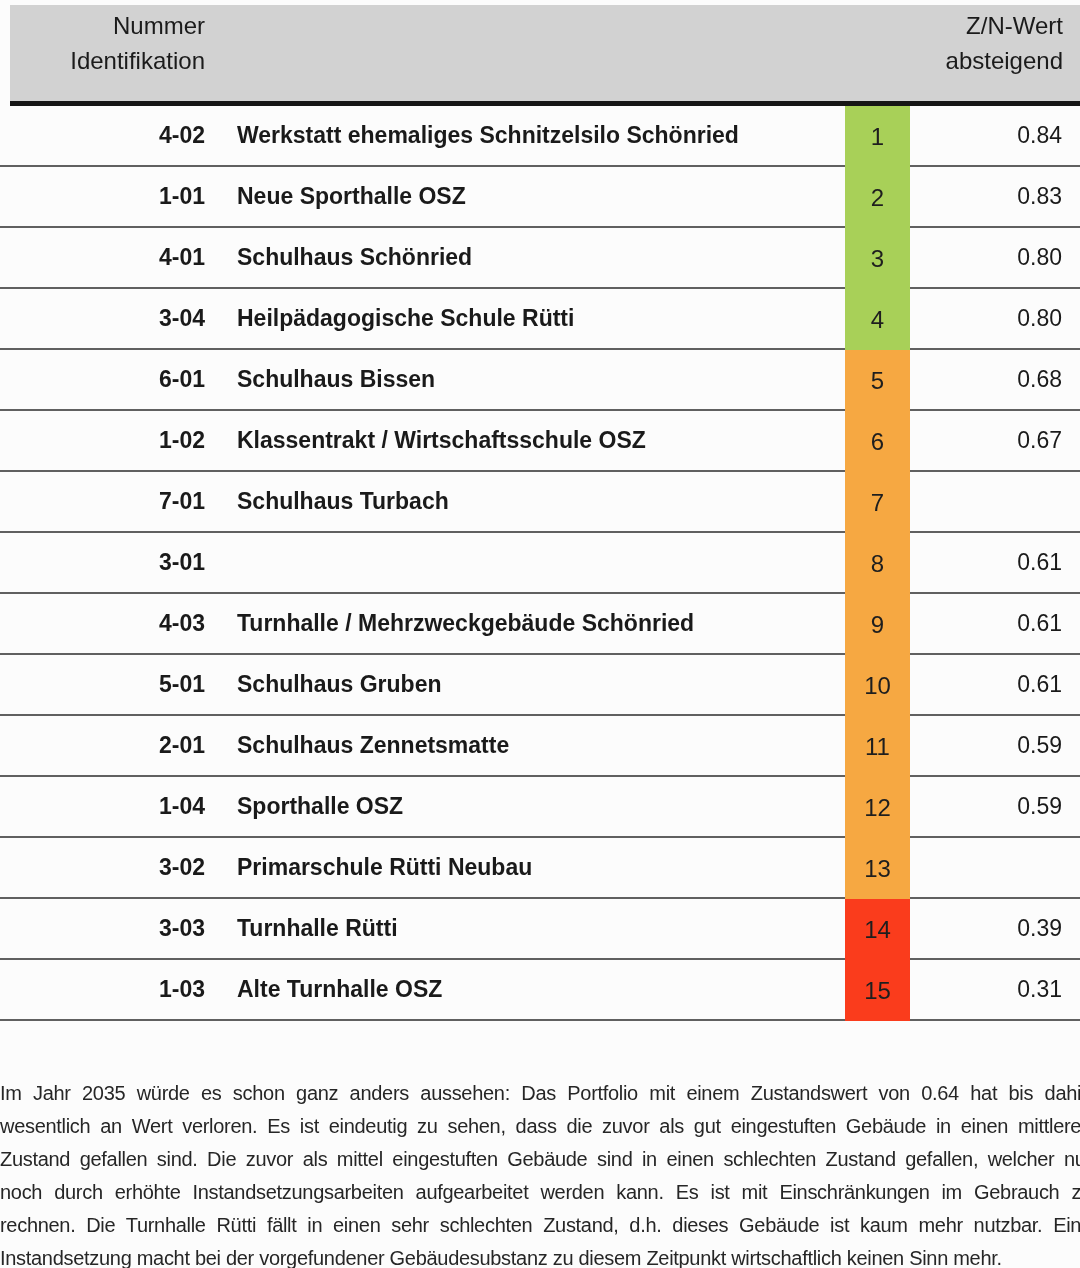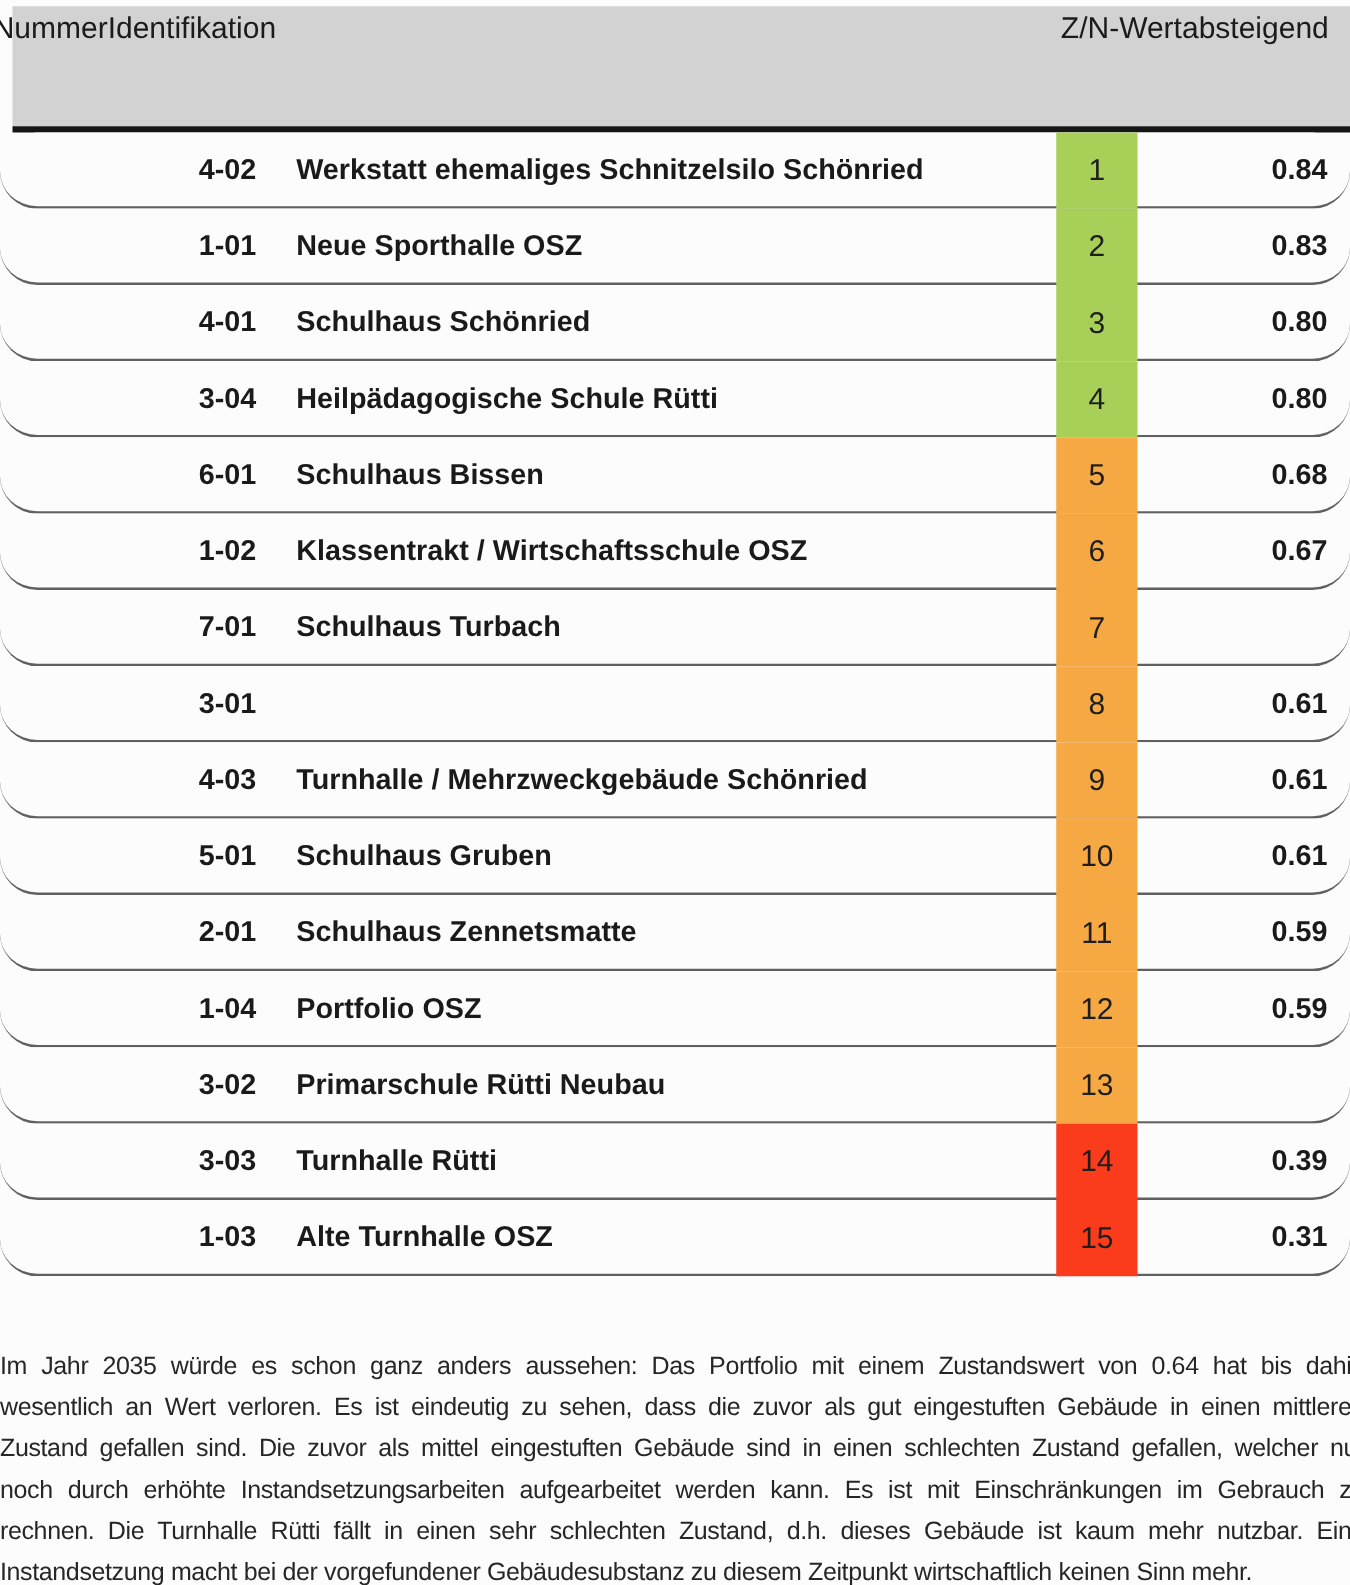--- a/index.html
+++ b/index.html
@@ -4,35 +4,35 @@
 <style>
   html,body{margin:0;padding:0;}
   body{
     width:1080px;height:1268px;position:relative;overflow:hidden;
     background:#fcfcfc;
     font-family:"Liberation Sans", sans-serif;
     color:#1a1a1a;
   }
   
   .header-band{position:absolute;left:10px;top:5px;width:1070px;height:96px;background:#d2d2d2;}
-  .hdr{position:absolute;top:0;height:76px;display:flex;flex-direction:row;justify-content:center;
+  .hdr{position:absolute;top:0;height:76px;display:flex;flex-direction:column;justify-content:center;
        font-size:24px;line-height:35px;color:#1b1b1b;}
   .hdr-id{left:0;width:195px;text-align:right;}
   .hdr-name{left:227px;text-align:left;}
   .hdr-value{right:17px;text-align:right;}
   .header-rule{position:absolute;left:10px;top:101px;width:1070px;height:5px;background:#161616;}
   
   .rows{position:absolute;left:0;top:106px;width:1080px;}
-  .row{position:relative;height:61px;box-sizing:border-box;border-bottom:2px solid #606060;background:#fcfcfc;border-radius:30px;}
+  .row{position:relative;height:61px;box-sizing:border-box;border-bottom:2px solid #606060;background:#fcfcfc;}
   .cell-id{position:absolute;left:0;top:0;width:205px;height:59px;line-height:59px;
            text-align:right;font-weight:bold;font-size:23px;}
   .cell-name{position:absolute;left:237px;top:0;height:59px;line-height:59px;
              font-weight:bold;font-size:23px;white-space:nowrap;}
   .cell-value{position:absolute;right:18px;top:0;width:120px;height:59px;line-height:59px;
-              text-align:right;font-weight:bold;font-size:23px;}
+              text-align:right;font-weight:normal;font-size:23px;}
   
   .rank-strip{position:absolute;left:845px;top:106px;width:65px;}
   .rank-cell{height:61px;display:flex;align-items:center;justify-content:center;
              font-size:24px;color:#1e1e1e;}
   .rank-cell[data-color="green"]{background:#a8d058;}
   .rank-cell[data-color="orange"]{background:#f6a842;}
   .rank-cell[data-color="red"]{background:#fa3c1c;}
   
   .paragraph{position:absolute;left:0;top:1077px;width:1092px;
              font-size:20px;line-height:33px;letter-spacing:-0.3px;color:#262626;}
@@ -103,21 +103,21 @@
     <div class="cell-name">Schulhaus Gruben</div>
     <div class="cell-value">0.61</div>
   </div>
   <div class="row">
     <div class="cell-id">2-01</div>
     <div class="cell-name">Schulhaus Zennetsmatte</div>
     <div class="cell-value">0.59</div>
   </div>
   <div class="row">
     <div class="cell-id">1-04</div>
-    <div class="cell-name">Portfolio OSZ</div>
+    <div class="cell-name">Sporthalle OSZ</div>
     <div class="cell-value">0.59</div>
   </div>
   <div class="row">
     <div class="cell-id">3-02</div>
     <div class="cell-name">Primarschule Rütti Neubau</div>
   </div>
   <div class="row">
     <div class="cell-id">3-03</div>
     <div class="cell-name">Turnhalle Rütti</div>
     <div class="cell-value">0.39</div>

